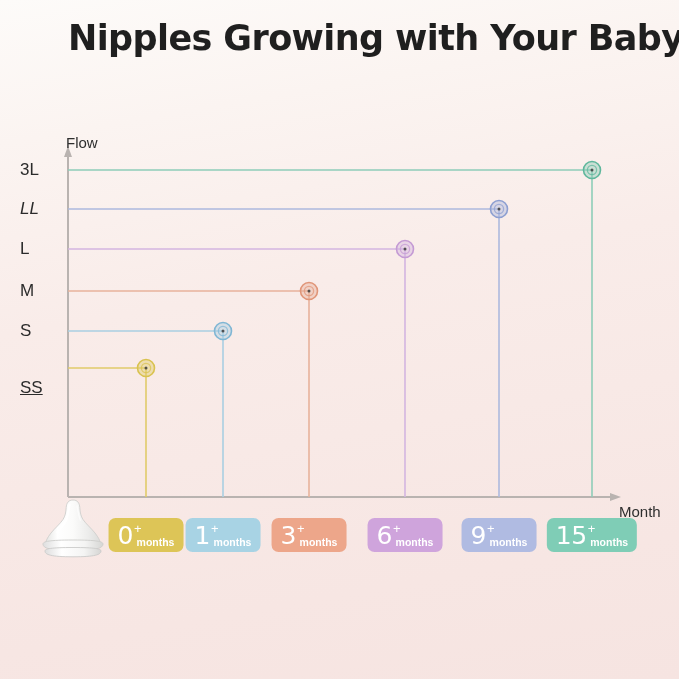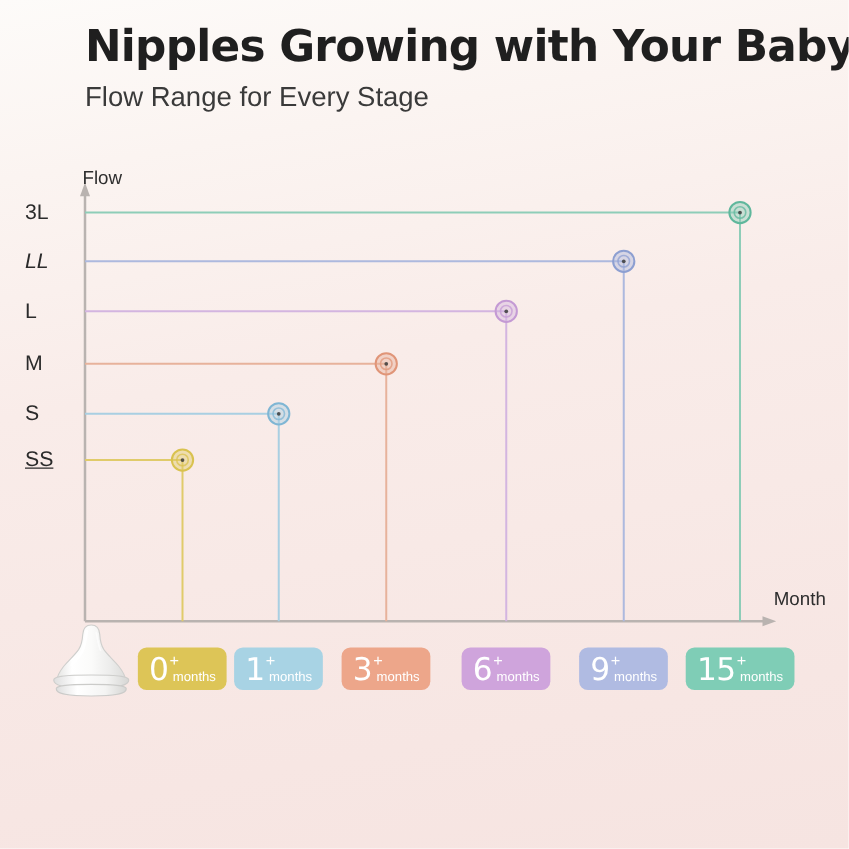--- a/index.html
+++ b/index.html
@@ -70,21 +70,21 @@
 
   
   .axis-caption {
     position: absolute;
     font-family: "Liberation Sans", sans-serif;
     font-size: 15px;
     color: #2e2e2e;
     white-space: nowrap;
   }
   #flow-caption { left: 66px; top: 134px; }
-  #month-caption { left: 619px; top: 471px; text-align: center; }
+  #month-caption { left: 619px; top: 503px; text-align: center; }
 
   
   .ytick {
     position: absolute;
     right: 0;
     width: 42px;
     font-family: "Liberation Sans", sans-serif;
     font-size: 17px;
     color: #2b2b2b;
     transform: translateY(-50%);
@@ -119,39 +119,39 @@
     margin-top: 4px;
     margin-left: 1px;
   }
   .badge .mo {
     font-family: "Liberation Sans", sans-serif;
     font-size: 10.5px;
     line-height: 1;
     align-self: flex-end;
     margin-bottom: 5px;
     margin-left: -5px;
+    font-weight: bold;
   }
 
   
   .nipple {
     position: absolute;
     left: 36px;
     top: 498px;
     width: 74px;
     height: 64px;
   }
 </style>
 </head>
 <body>
 
 <div id="poster">
 
   <div class="header">
     <div class="title">Nipples Growing with Your Baby</div>
-    <div class="subtitle">Flow Range for Every Stage</div>
   </div>
 
   <div class="chart">
     <svg id="chart-svg" width="679" height="679">
         <line x1="68" y1="152" x2="68" y2="497" stroke="#b9b3b0" stroke-width="2"></line>
         <polygon points="64,157 72,157 68,146" fill="#b9b3b0"></polygon>
         <line x1="68" y1="497" x2="615" y2="497" stroke="#b9b3b0" stroke-width="2"></line>
         <polygon points="610,493 610,501 621,497" fill="#b9b3b0"></polygon>
         <g>
           <line x1="68" y1="170" x2="592" y2="170" stroke="#8ecdb8" stroke-width="1.6"></line>
@@ -206,21 +206,21 @@
           <circle cx="146" cy="368" r="8.5" fill="#e0cb6a" fill-opacity="0.45" stroke="#d9c24f" stroke-width="1.6"></circle>
           <circle cx="146" cy="368" r="4.6" fill="none" stroke="#d9c24f" stroke-width="1.3" stroke-opacity="0.75"></circle>
           <circle cx="146" cy="368" r="1.5" fill="#3a3a3a" fill-opacity="0.85"></circle>
         </g>
       </svg>
 
     <div class="axis-caption" id="flow-caption">Flow</div>
     <div class="axis-caption" id="month-caption">Month</div>
 
     <div class="ytick-wrap" id="ytick-wrap">
-        <div class="ytick" style="top: 368px; text-decoration: underline;">SS</div>
+        <div class="ytick" style="top: 388px; text-decoration: underline;">SS</div>
         <div class="ytick" style="top: 331px;">S</div>
         <div class="ytick" style="top: 291px;">M</div>
         <div class="ytick" style="top: 249px;">L</div>
         <div class="ytick" style="top: 209px; font-style: italic;">LL</div>
         <div class="ytick" style="top: 170px;">3L</div>
       </div>
     <div id="badge-wrap">
         <div class="badge" style="left: 146px; top: 518px; background: rgb(221, 197, 87);">
           <span class="num">0</span>
           <span class="plus">+</span>

